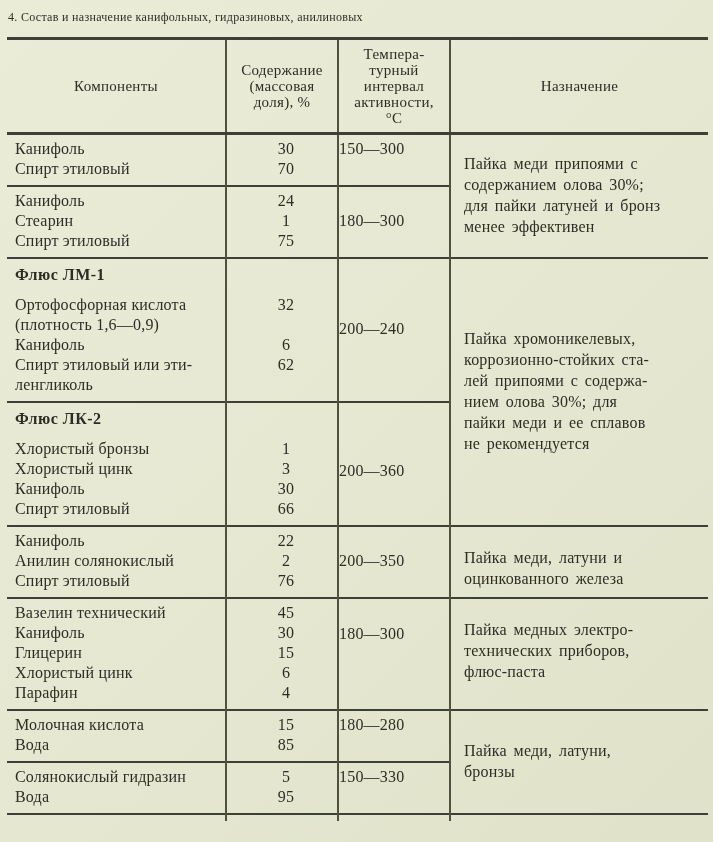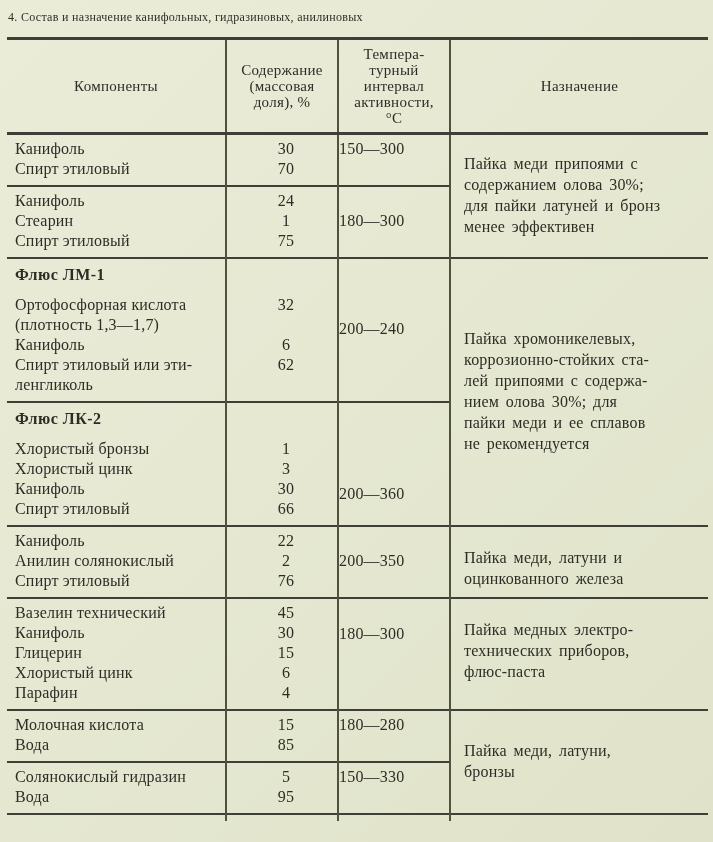--- a/index.html
+++ b/index.html
@@ -35,21 +35,21 @@
   tr.sep-partial > td{border-top:2px solid #3e3f36;}
   .line{line-height:20px;min-height:20px;white-space:nowrap;}
   .c-val{text-align:center;padding-left:8px;padding-right:0;}
   .c-temp{text-align:left;padding-left:0;padding-right:0;}
   .c-temp .line{white-space:nowrap;}
   .flux-name{font-weight:bold;line-height:20px;margin:2px 0 10px 0;letter-spacing:.5px;}
   .flux-gap{height:32px;}
   .t-top{padding-top:4px;}
   .t-middle{vertical-align:middle;}
   .t-line2{padding-top:25px;}
-  .t-flux2{padding-top:81px;font-family:Liberation Serif, serif;}
+  .t-flux2{padding-top:58px;font-family:Liberation Serif, serif;}
   .c-purp{
     white-space:pre-line;line-height:21px;
     padding-left:13px;padding-right:2px;
     word-spacing:2.5px;
   }
   .v-middle{vertical-align:middle;}
   .v-top{vertical-align:top;padding-top:20px;}
   tr.cont td{height:6px;padding:0;}
 </style>
 </head>
@@ -111,21 +111,21 @@
             <div class="line">75</div>
           </td>
           <td class="c-temp t-middle">
             <div class="line">180—300</div>
           </td>
         </tr>
         <tr class="sep-full">
           <td class="c-comp">
             <div class="flux-name">Флюс ЛМ-1</div>
             <div class="line">Ортофосфорная  кислота</div>
-            <div class="line">(плотность 1,3—1,7)</div>
+            <div class="line">(плотность 1,6—0,9)</div>
             <div class="line">Канифоль</div>
             <div class="line">Спирт этиловый или эти-</div>
             <div class="line">ленгликоль</div>
           </td>
           <td class="c-val">
             <div class="flux-gap"></div>
             <div class="line">32</div>
             <div class="line">&nbsp;</div>
             <div class="line">6</div>
             <div class="line">62</div>

